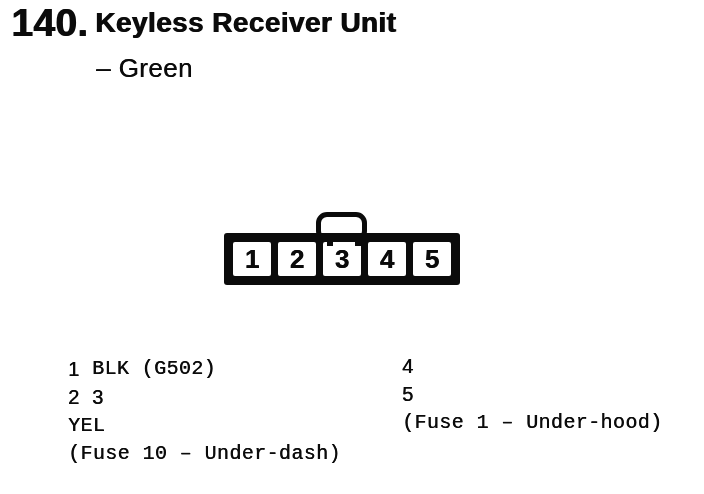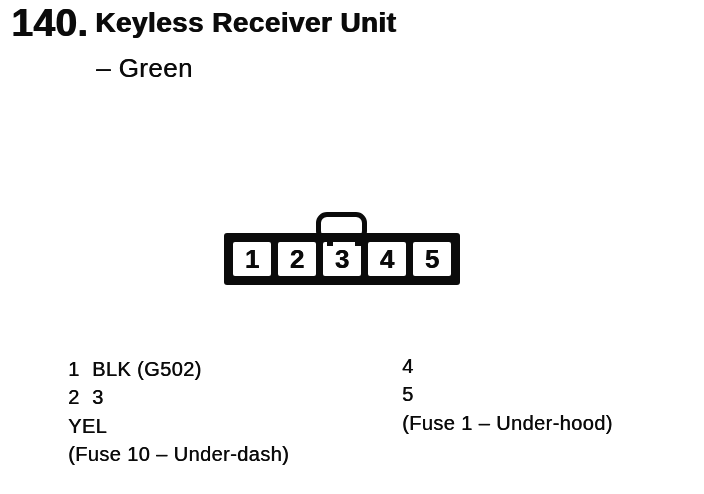--- a/index.html
+++ b/index.html
@@ -57,21 +57,21 @@
 
   
   .legend {
     position: absolute;
     display: grid; row-gap: 0;
     font-size: 20px; line-height: 28.3px; letter-spacing: 0.4px;
   }
   .legend-left  { left: 68px;  top: 355px; grid-template-columns: 24px auto; }
   .legend-right { left: 402px; top: 352px; grid-template-columns: 21px auto; }
   .legend .pin { white-space: pre; }
-  .legend .txt { white-space: pre; }
+  .legend .txt { white-space: pre; font-family: Liberation Mono, monospace; }
 </style>
 </head>
 <body>
 
 <div>
 
   <div class="title-num t">140.</div>
   <div class="title-text t">Keyless Receiver Unit</div>
 
   <div class="notes">

